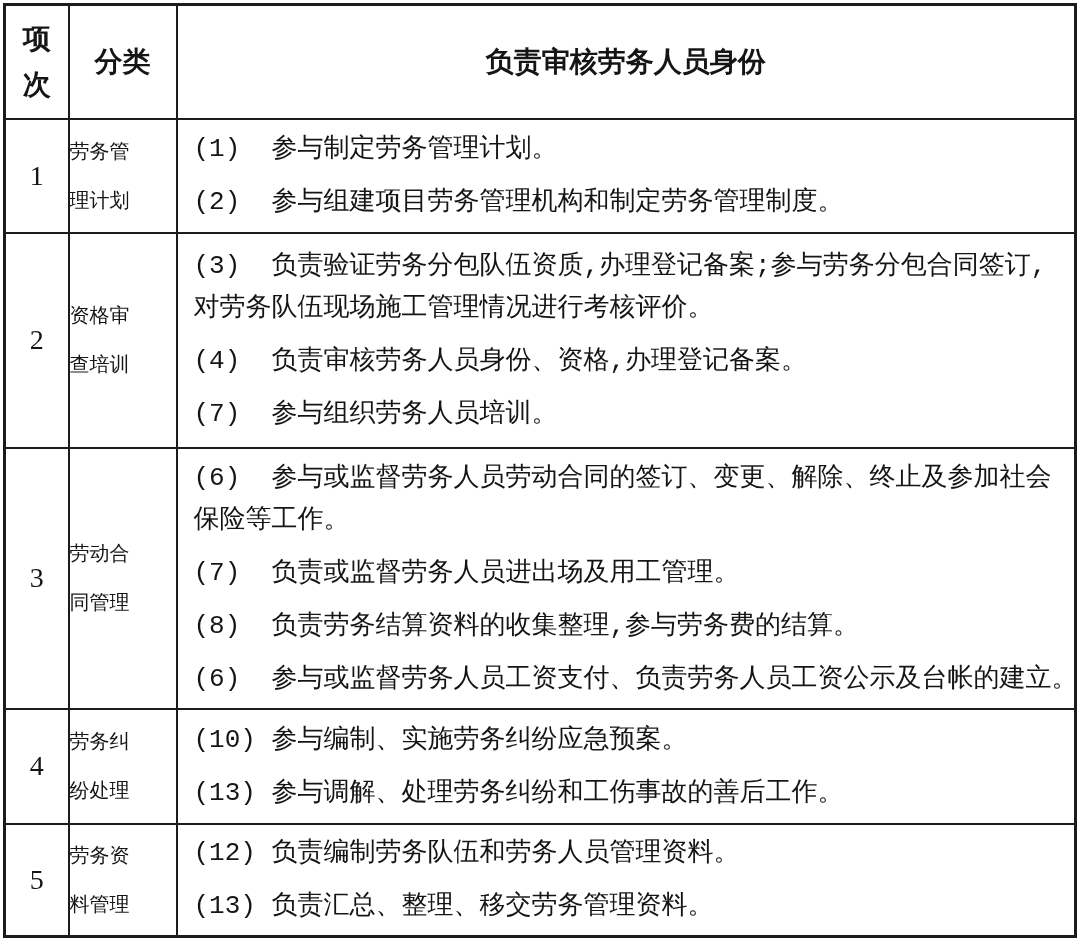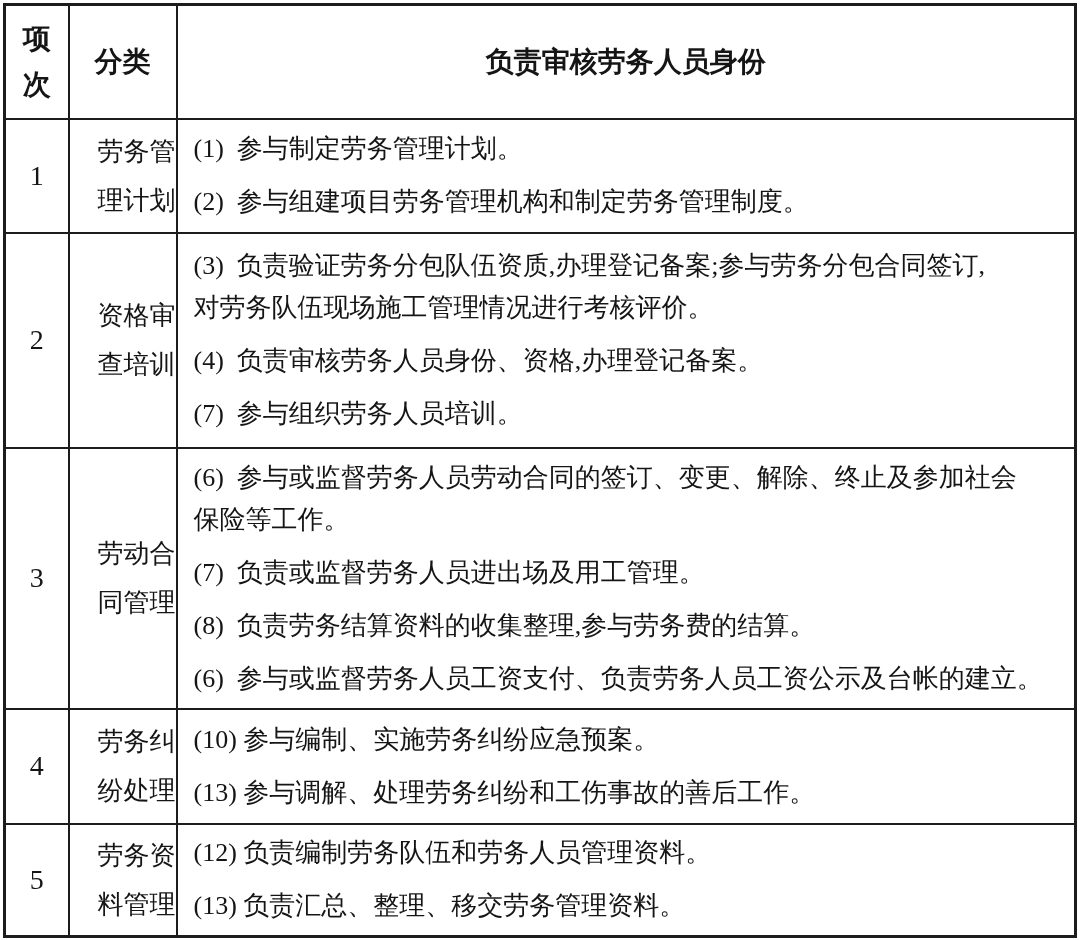--- a/index.html
+++ b/index.html
@@ -41,30 +41,30 @@
     color: var(--text);
   }
   th .th-line { line-height: 46px; }
   td.col-index {
     font-family: "Liberation Serif", "DejaVu Serif", serif;
     font-size: 28px;
     text-align: center;
   }
   td.col-category {
     font-family: "Liberation Serif", "DejaVu Serif", serif;
-    font-size: 26px;
-    text-align: right;
+    font-size: 20px;
+    text-align: left;
     margin-top: 42px;
   }
   td.col-category .cat-line {
     line-height: 49px;
     white-space: pre;
   }
   td.col-duties {
-    font-family: Liberation Serif, serif;
+    font-family: Liberation Mono, monospace;
     font-size: 26px;
     padding-left: 16px;
     padding-right: 12px;
     border-radius: 26px;
   }
   .duty + .duty { margin-top: 11px; }
   .duty-line {
     line-height: 42px;
     white-space: pre;
   }

